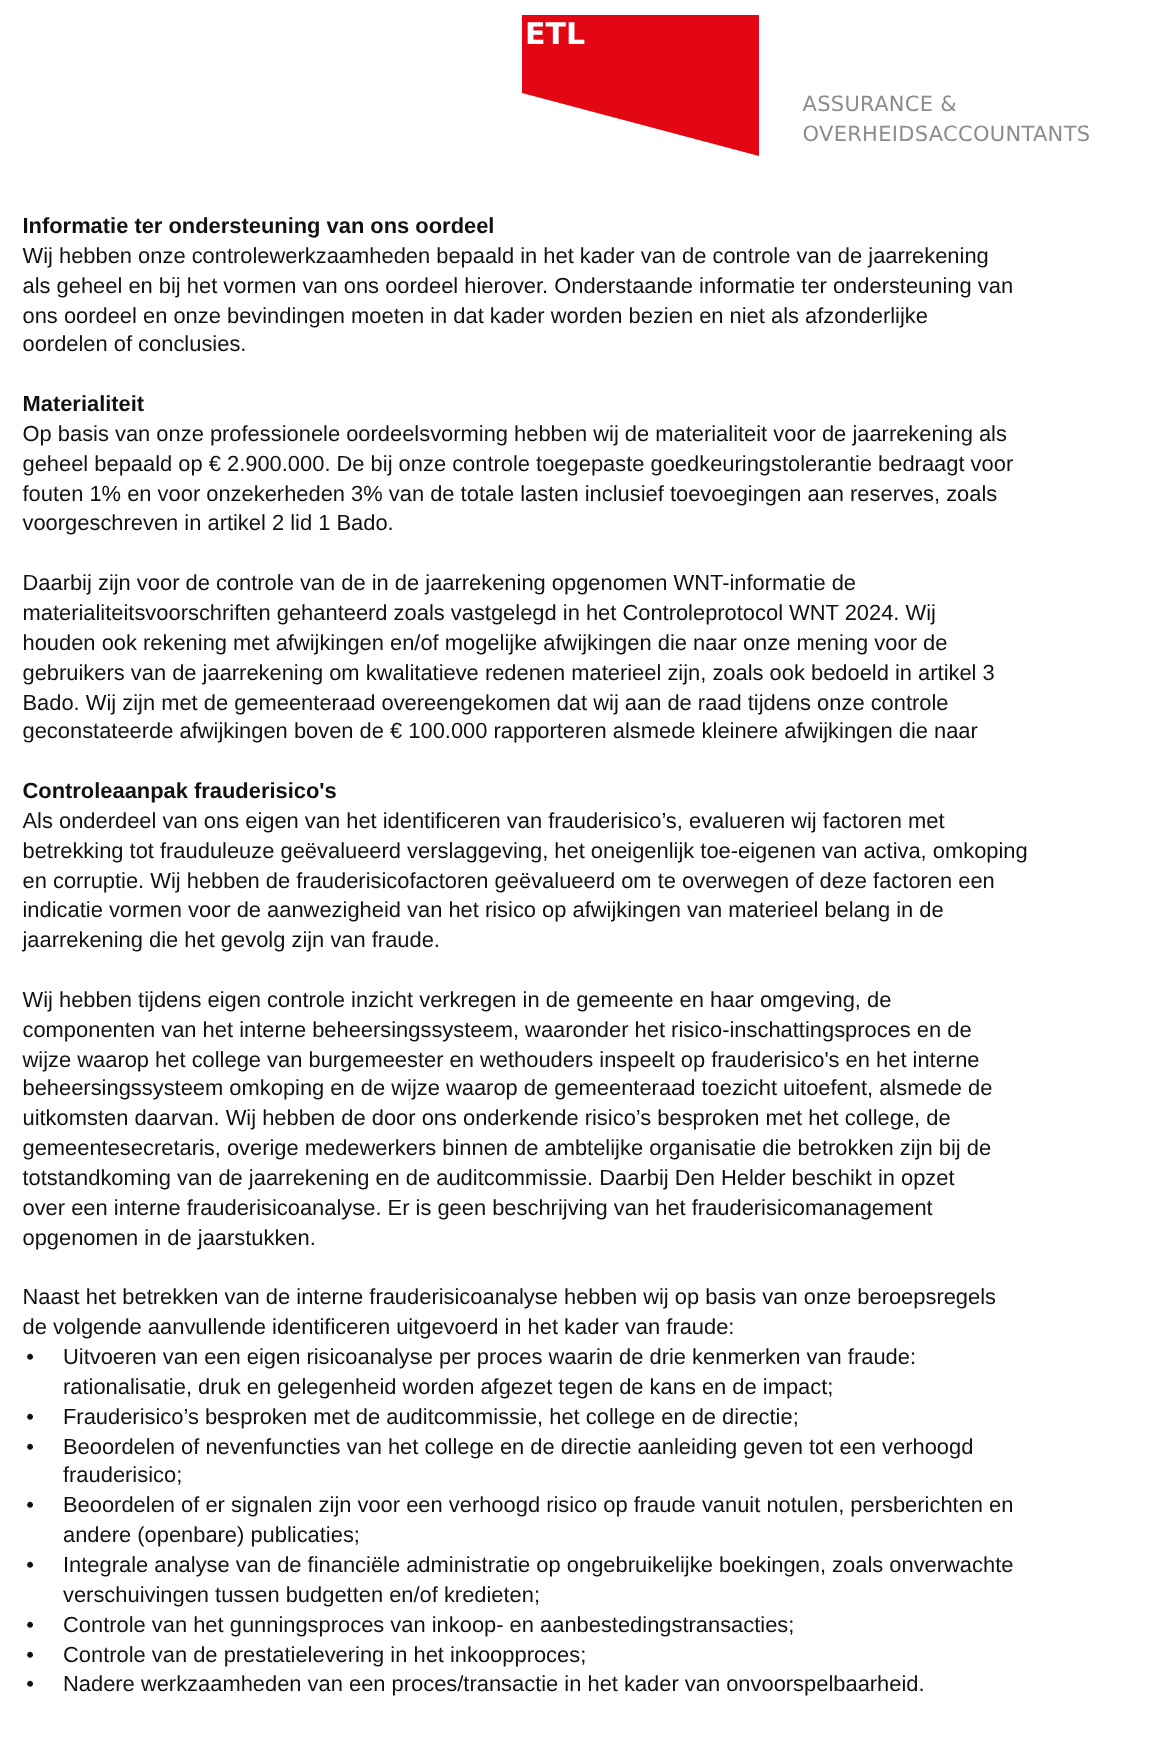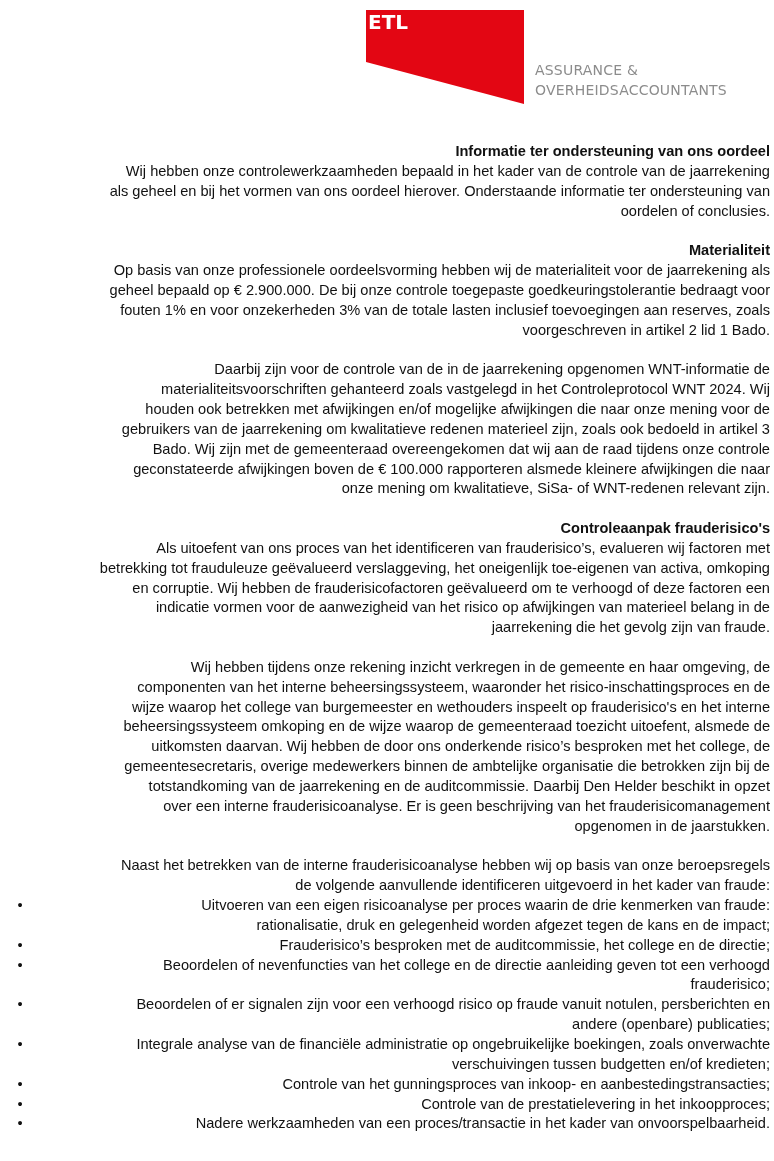--- a/index.html
+++ b/index.html
@@ -1,26 +1,26 @@
 <!DOCTYPE html>
 <html><head>
 <meta charset="utf-8">
 <style>
   html, body { margin:0; padding:0; background:#ffffff; }
   body { width:774px; height:1161px; position:relative; overflow:hidden;
          font-family:"Liberation Sans", sans-serif; color:#111111; }
-  .logo { position:absolute; left:366px; top:10px; width:158px; height:94px; }
+  .logo { position:absolute; left:348px; top:10px; width:158px; height:94px; }
   .logo svg { display:block; }
   .logo-text { position:absolute; left:535px; top:12px; color:#8c8c8c;
                font-family:"DejaVu Sans", sans-serif; font-size:14px; line-height:20px;
                letter-spacing:0.2px; font-weight:normal;margin-top:48px; }
   .logo-text div { white-space:nowrap; }
   .content { position:absolute; left:15px; top:142px; width:755px;
              font-size:14.6px; line-height:19.85px; }
-  .line { white-space:nowrap; height:19.85px;text-align:right; }
+  .line { white-space:nowrap; height:19.85px; }
   .heading { font-weight:bold; }
   .gap { height:19.85px; }
   ul.bullets { list-style:none; margin:0; padding:0; }
   ul.bullets li { position:relative; padding-left:27px; }
   ul.bullets li .dot { position:absolute; left:0px; top:0; width:10px; text-align:center; }
 </style>
 </head>
 <body>
 
 <div class="logo">
@@ -33,56 +33,56 @@
   <div>ASSURANCE &amp;</div>
   <div>OVERHEIDSACCOUNTANTS</div>
 </div>
 
 <div class="content" id="content">
     <section>
       <div class="line heading">Informatie ter ondersteuning van ons oordeel</div>
       <div>
         <div class="line">Wij hebben onze controlewerkzaamheden bepaald in het kader van de controle van de jaarrekening</div>
         <div class="line">als geheel en bij het vormen van ons oordeel hierover. Onderstaande informatie ter ondersteuning van</div>
+        <div class="line">ons oordeel en onze bevindingen moeten in dat kader worden bezien en niet als afzonderlijke</div>
         <div class="line">oordelen of conclusies.</div>
       </div>
     </section>
     <div class="gap"></div>
     <section>
       <div class="line heading">Materialiteit</div>
       <div>
         <div class="line">Op basis van onze professionele oordeelsvorming hebben wij de materialiteit voor de jaarrekening als</div>
         <div class="line">geheel bepaald op € 2.900.000. De bij onze controle toegepaste goedkeuringstolerantie bedraagt voor</div>
         <div class="line">fouten 1% en voor onzekerheden 3% van de totale lasten inclusief toevoegingen aan reserves, zoals</div>
         <div class="line">voorgeschreven in artikel 2 lid 1 Bado.</div>
       </div>
       <div class="gap"></div>
       <div>
         <div class="line">Daarbij zijn voor de controle van de in de jaarrekening opgenomen WNT-informatie de</div>
         <div class="line">materialiteitsvoorschriften gehanteerd zoals vastgelegd in het Controleprotocol WNT 2024. Wij</div>
-        <div class="line">houden ook betrekken met afwijkingen en/of mogelijke afwijkingen die naar onze mening voor de</div>
+        <div class="line">houden ook rekening met afwijkingen en/of mogelijke afwijkingen die naar onze mening voor de</div>
         <div class="line">gebruikers van de jaarrekening om kwalitatieve redenen materieel zijn, zoals ook bedoeld in artikel 3</div>
         <div class="line">Bado. Wij zijn met de gemeenteraad overeengekomen dat wij aan de raad tijdens onze controle</div>
         <div class="line">geconstateerde afwijkingen boven de € 100.000 rapporteren alsmede kleinere afwijkingen die naar</div>
-        <div class="line">onze mening om kwalitatieve, SiSa- of WNT-redenen relevant zijn.</div>
       </div>
     </section>
     <div class="gap"></div>
     <section>
       <div class="line heading">Controleaanpak frauderisico's</div>
       <div>
-        <div class="line">Als uitoefent van ons proces van het identificeren van frauderisico’s, evalueren wij factoren met</div>
+        <div class="line">Als onderdeel van ons eigen van het identificeren van frauderisico’s, evalueren wij factoren met</div>
         <div class="line">betrekking tot frauduleuze geëvalueerd verslaggeving, het oneigenlijk toe-eigenen van activa, omkoping</div>
-        <div class="line">en corruptie. Wij hebben de frauderisicofactoren geëvalueerd om te verhoogd of deze factoren een</div>
+        <div class="line">en corruptie. Wij hebben de frauderisicofactoren geëvalueerd om te overwegen of deze factoren een</div>
         <div class="line">indicatie vormen voor de aanwezigheid van het risico op afwijkingen van materieel belang in de</div>
         <div class="line">jaarrekening die het gevolg zijn van fraude.</div>
       </div>
       <div class="gap"></div>
       <div>
-        <div class="line">Wij hebben tijdens onze rekening inzicht verkregen in de gemeente en haar omgeving, de</div>
+        <div class="line">Wij hebben tijdens eigen controle inzicht verkregen in de gemeente en haar omgeving, de</div>
         <div class="line">componenten van het interne beheersingssysteem, waaronder het risico-inschattingsproces en de</div>
         <div class="line">wijze waarop het college van burgemeester en wethouders inspeelt op frauderisico's en het interne</div>
         <div class="line">beheersingssysteem omkoping en de wijze waarop de gemeenteraad toezicht uitoefent, alsmede de</div>
         <div class="line">uitkomsten daarvan. Wij hebben de door ons onderkende risico’s besproken met het college, de</div>
         <div class="line">gemeentesecretaris, overige medewerkers binnen de ambtelijke organisatie die betrokken zijn bij de</div>
         <div class="line">totstandkoming van de jaarrekening en de auditcommissie. Daarbij Den Helder beschikt in opzet</div>
         <div class="line">over een interne frauderisicoanalyse. Er is geen beschrijving van het frauderisicomanagement</div>
         <div class="line">opgenomen in de jaarstukken.</div>
       </div>
       <div class="gap"></div>

